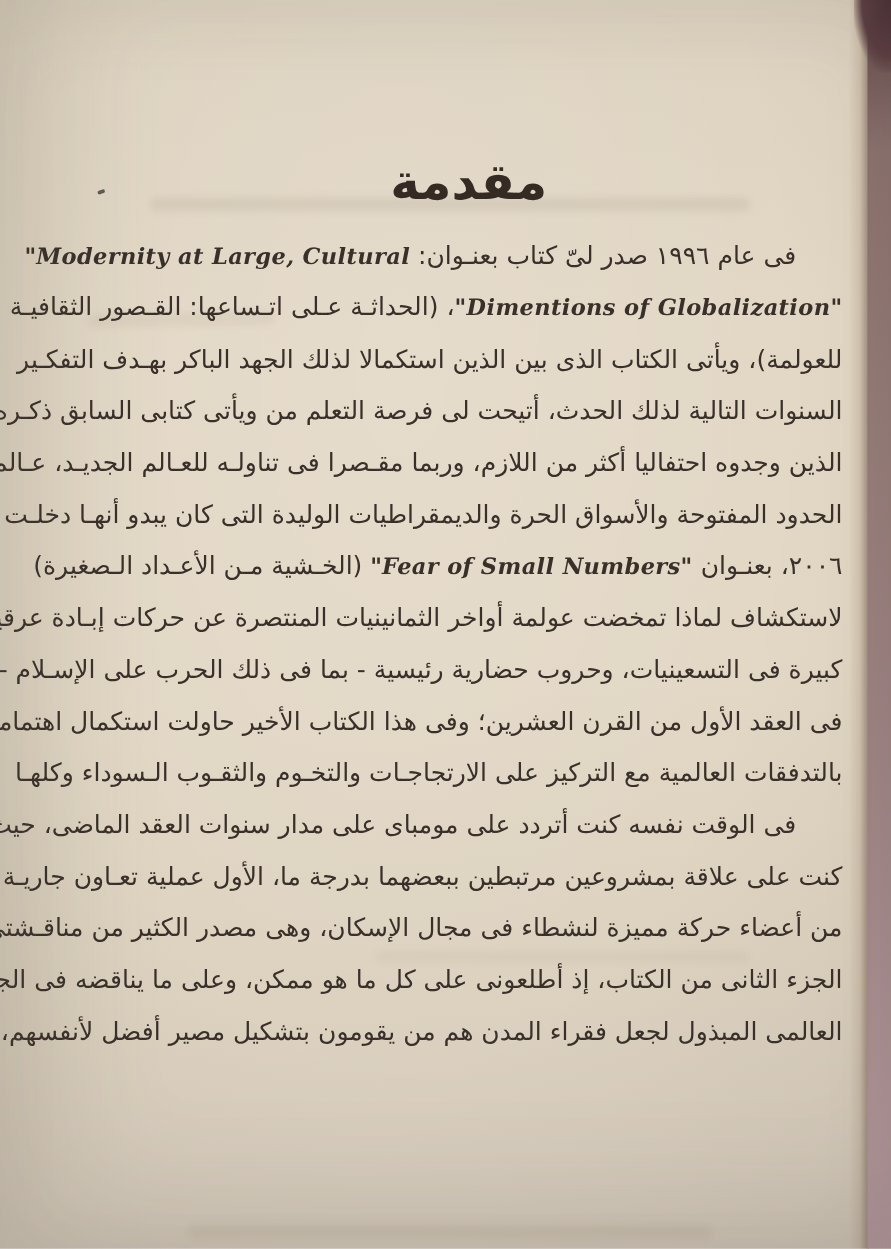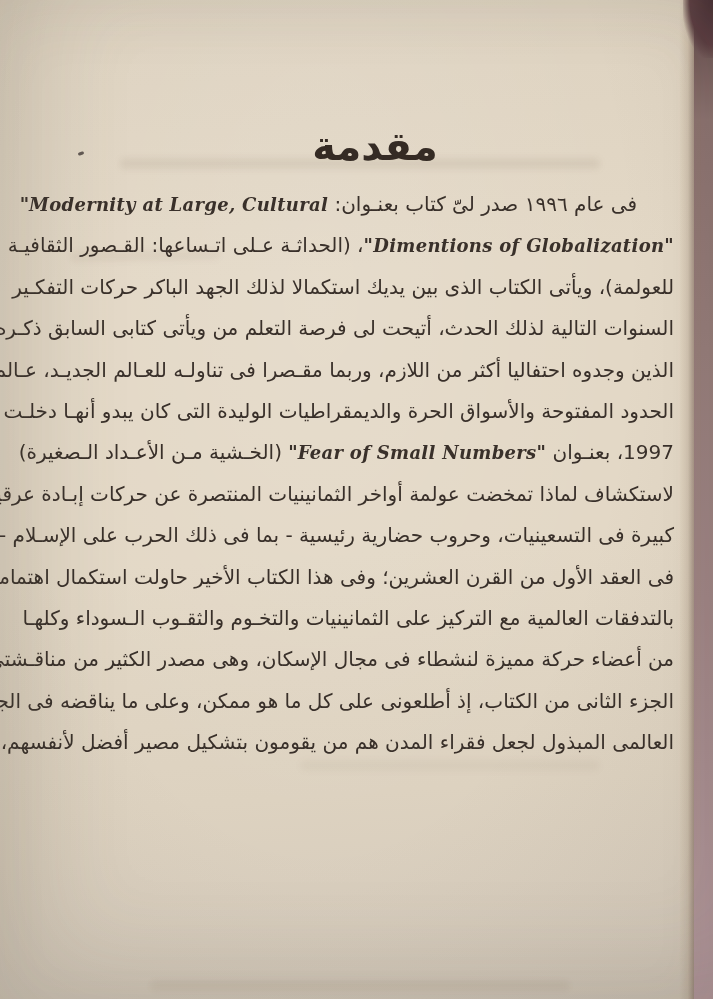--- a/index.html
+++ b/index.html
@@ -82,29 +82,31 @@
   <div class="ghost g3"></div>
   <div class="ghost g4"></div>
 
   <div class="speck"></div>
 
   <h1 class="page-title">مقدمة</h1>
 
   <div class="body-text">
       <div class="line indent" dir="rtl"><span class="ar" dir="rtl">فى عام ١٩٩٦ صدر لىّ كتاب بعنـوان: </span><span class="en" dir="ltr">"Modernity at Large, Cultural</span></div>
       <div class="line" dir="rtl"><span class="en" dir="ltr">"Dimentions of Globalization"</span><span class="ar" dir="rtl">، (الحداثـة عـلى اتـساعها: القـصور الثقافيـة</span></div>
-      <div class="line" dir="rtl"><span class="ar" dir="rtl">للعولمة)، ويأتى الكتاب الذى بين يديك استكمالا لذلك الجهد الباكر حركات التفكـير</span></div>
+      <div class="line" dir="rtl"><span class="ar" dir="rtl">للعولمة)، ويأتى الكتاب الذى بين الذين استكمالا لذلك الجهد الباكر بهـدف التفكـير</span></div>
       <div class="line" dir="rtl"><span class="ar" dir="rtl">السنوات التالية لذلك الحدث، أتيحت لى فرصة التعلم من ويأتى كتابى السابق ذكـره،</span></div>
       <div class="line" dir="rtl"><span class="ar" dir="rtl">الذين وجدوه احتفاليا أكثر من اللازم، وربما مقـصرا فى تناولـه للعـالم الجديـد، عـالم</span></div>
       <div class="line" dir="rtl"><span class="ar" dir="rtl">الحدود المفتوحة والأسواق الحرة والديمقراطيات الوليدة التى كان يبدو أنهـا دخلـت</span></div>
-      <div class="line" dir="rtl"><span class="ar" dir="rtl">1997، بعنـوان </span><span class="en" dir="ltr">"Fear of Small Numbers"</span><span class="ar" dir="rtl"> (الخـشية مـن الأعـداد الـصغيرة)</span></div>
+      <div class="line" dir="rtl"><span class="ar" dir="rtl">٢٠٠٦، بعنـوان </span><span class="en" dir="ltr">"Fear of Small Numbers"</span><span class="ar" dir="rtl"> (الخـشية مـن الأعـداد الـصغيرة)</span></div>
       <div class="line" dir="rtl"><span class="ar" dir="rtl">لاستكشاف لماذا تمخضت عولمة أواخر الثمانينيات المنتصرة عن حركات إبـادة عرقيـة</span></div>
       <div class="line" dir="rtl"><span class="ar" dir="rtl">كبيرة فى التسعينيات، وحروب حضارية رئيسية - بما فى ذلك الحرب على الإسـلام -</span></div>
       <div class="line" dir="rtl"><span class="ar" dir="rtl">فى العقد الأول من القرن العشرين؛ وفى هذا الكتاب الأخير حاولت استكمال اهتمامى</span></div>
-      <div class="line" dir="rtl"><span class="ar" dir="rtl">بالتدفقات العالمية مع التركيز على الثمانينيات والتخـوم والثقـوب الـسوداء وكلهـا</span></div>
+      <div class="line" dir="rtl"><span class="ar" dir="rtl">بالتدفقات العالمية مع التركيز على الارتجاجـات والتخـوم والثقـوب الـسوداء وكلهـا</span></div>
+      <div class="line indent" dir="rtl"><span class="ar" dir="rtl">فى الوقت نفسه كنت أتردد على مومباى على مدار سنوات العقد الماضى، حيث</span></div>
+      <div class="line" dir="rtl"><span class="ar" dir="rtl">كنت على علاقة بمشروعين مرتبطين ببعضهما بدرجة ما، الأول عملية تعـاون جاريـة</span></div>
       <div class="line" dir="rtl"><span class="ar" dir="rtl">من أعضاء حركة مميزة لنشطاء فى مجال الإسكان، وهى مصدر الكثير من مناقـشتى فى</span></div>
       <div class="line" dir="rtl"><span class="ar" dir="rtl">الجزء الثانى من الكتاب، إذ أطلعونى على كل ما هو ممكن، وعلى ما يناقضه فى الجهـد</span></div>
       <div class="line" dir="rtl"><span class="ar" dir="rtl">العالمى المبذول لجعل فقراء المدن هم من يقومون بتشكيل مصير أفضل لأنفسهم، فهم</span></div>
     </div>
 
   <div class="edge-fade"></div>
   <div class="edge-strip"></div>
   <div class="corner-dark"></div>
   <div class="vignette"></div>
 </div>

